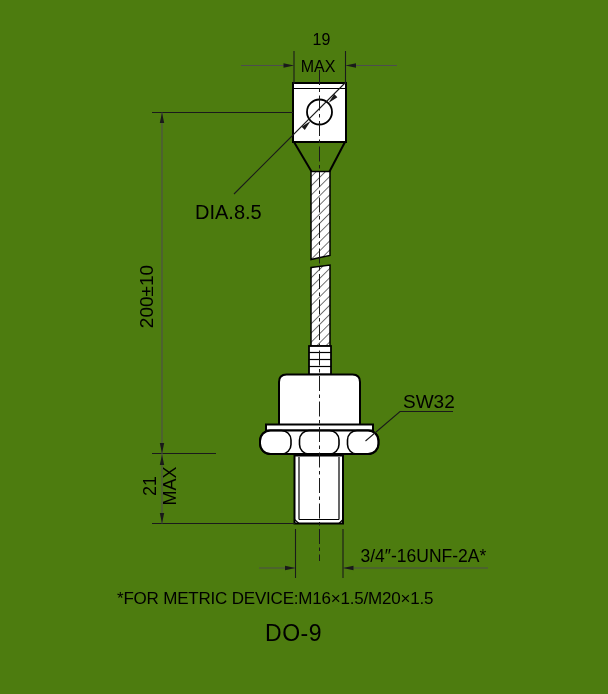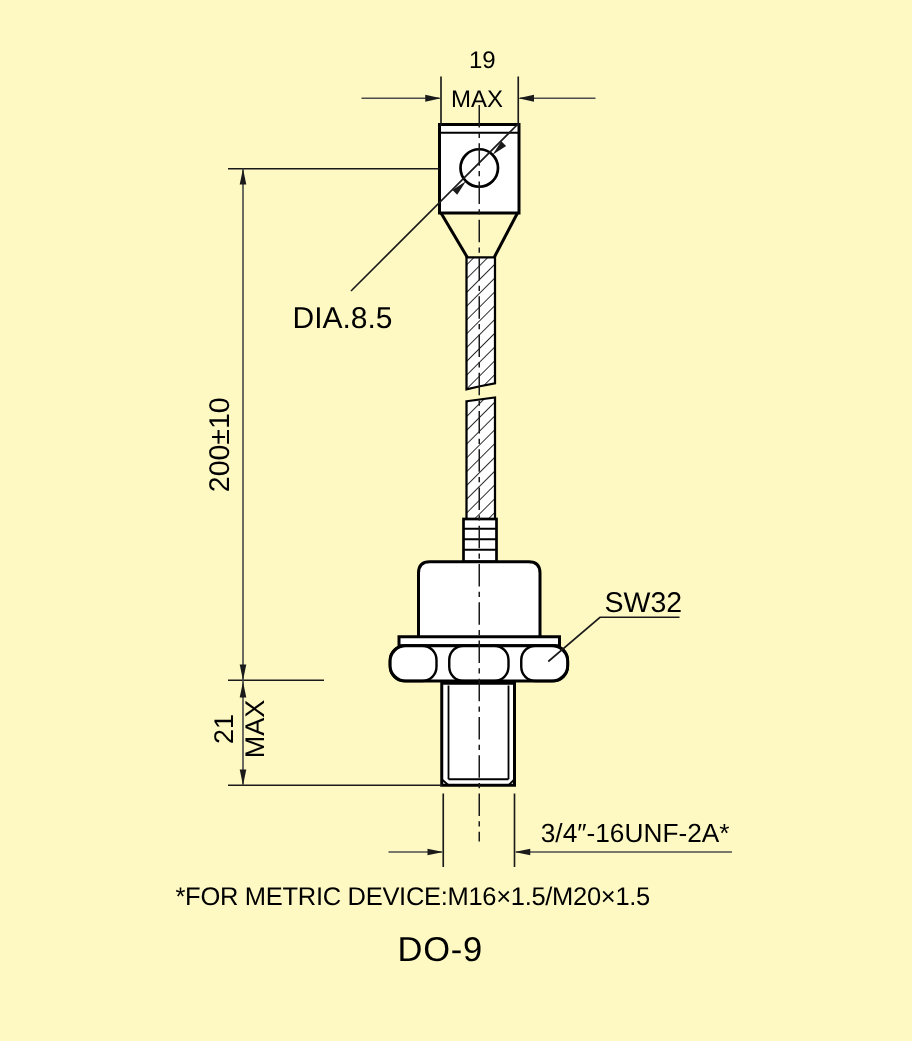--- a/index.html
+++ b/index.html
@@ -1,16 +1,16 @@
 <!DOCTYPE html>
 <html><head>
 <meta charset="utf-8">
 <style>
   html,body{margin:0;padding:0;background:#ffffff;}
-  .canvas{position:relative;width:608px;height:694px;background:#fef9c3;overflow:hidden;
+  .canvas{position:relative;width:608px;height:694px;background:#4d7c0f;overflow:hidden;
           font-family:"Liberation Sans", sans-serif;}
   svg{position:absolute;left:0;top:0;}
   text{fill:#000;font-family:"Liberation Sans", sans-serif;}
   .obj{stroke:#000;stroke-width:2;fill:#fff;}
   .objnf{stroke:#000;stroke-width:2;fill:none;}
   .thin{stroke:#000;stroke-width:1.2;fill:none;}
   .dim{stroke:#4d4d4d;stroke-width:1.1;fill:none;}
   .dimb{stroke:#1a1a1a;stroke-width:1.1;fill:none;}
   .ah{fill:#1a1a1a;stroke:none;}
 </style>

